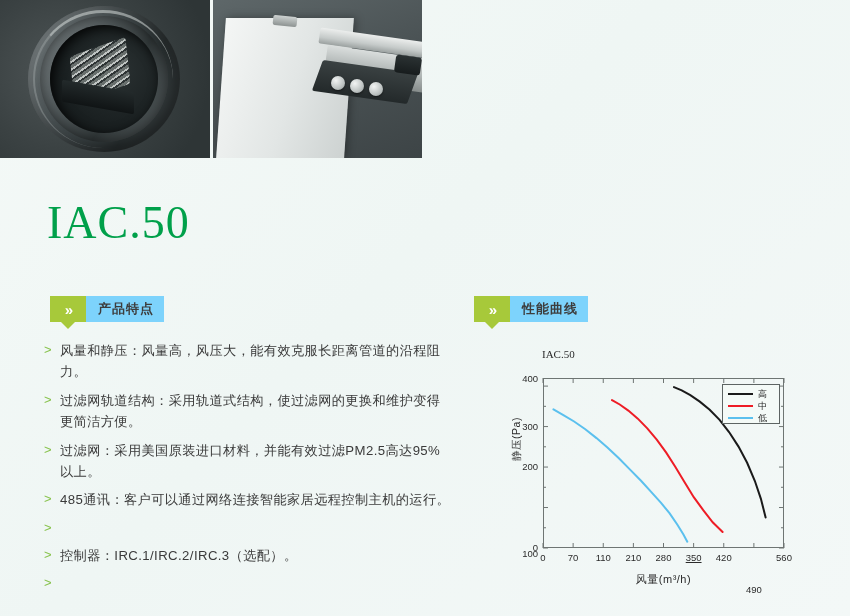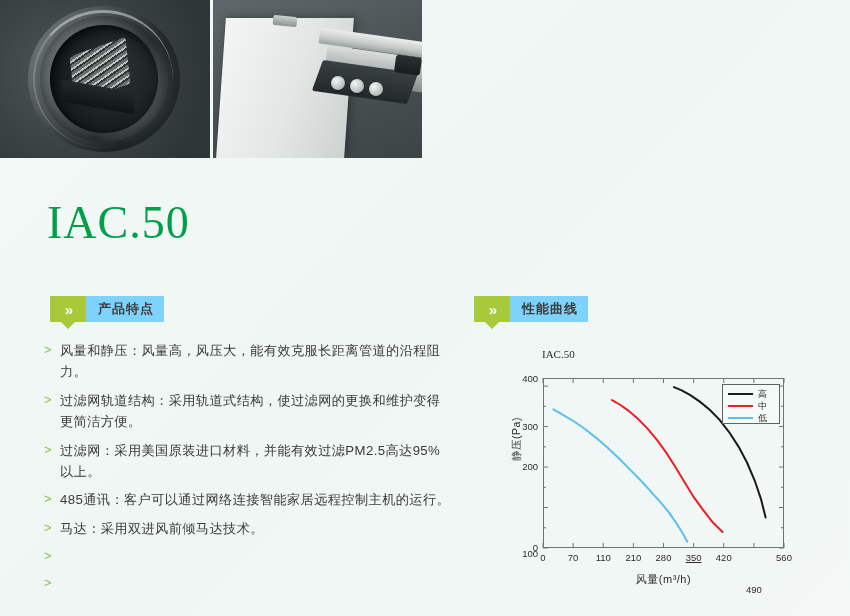--- a/index.html
+++ b/index.html
@@ -225,24 +225,24 @@
     <div class="feature-item">
       <span class="fi-marker">&gt;</span>
       <span class="fi-text">过滤网：采用美国原装进口材料，并能有效过滤PM2.5高达95%以上。</span>
     </div>
     <div class="feature-item">
       <span class="fi-marker">&gt;</span>
       <span class="fi-text">485通讯：客户可以通过网络连接智能家居远程控制主机的运行。</span>
     </div>
     <div class="feature-item">
       <span class="fi-marker">&gt;</span>
-      <span class="fi-text">马达：采用双进风前倾马达技术。</span>
-    </div>
-    <div class="feature-item">
-      <span class="fi-marker">&gt;</span>
+    </div>
+    <div class="feature-item">
+      <span class="fi-marker">&gt;</span>
+      <span class="fi-text">控制器：IRC.1/IRC.2/IRC.3（选配）。</span>
     </div>
     <div class="feature-item">
       <span class="fi-marker">&gt;</span>
     </div>
   </div>
 
 <div class="chart-area">
   <div class="chart-title">IAC.50</div>
   <div class="y-axis-label">静压(Pa)</div>
   <div class="x-axis-label">风量(m³/h)</div>

